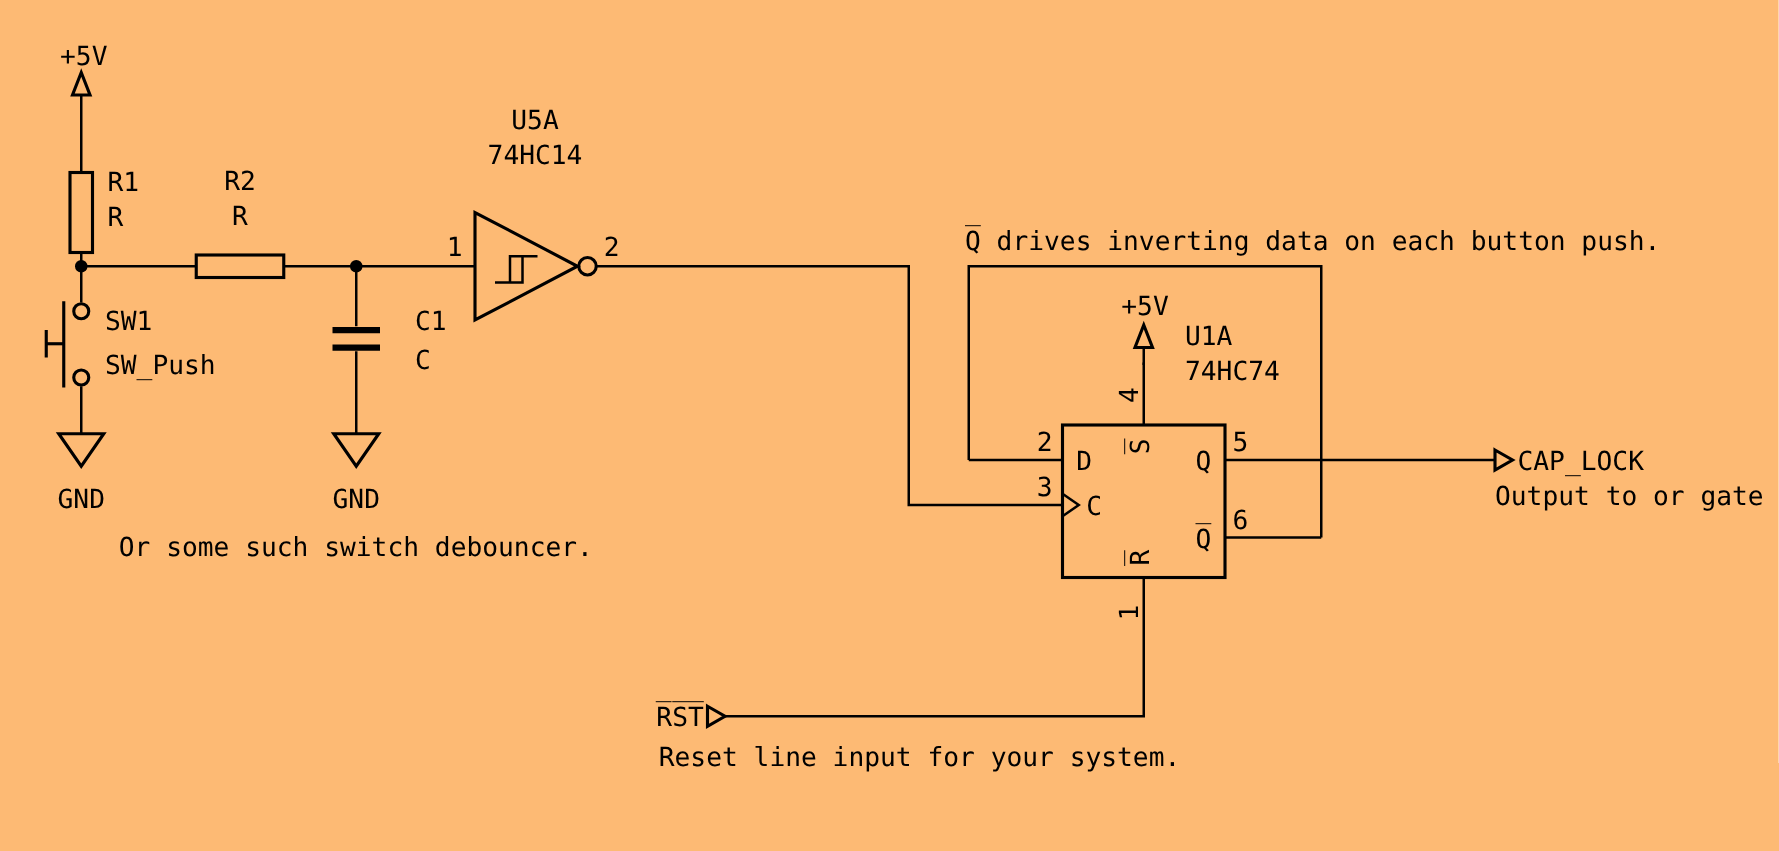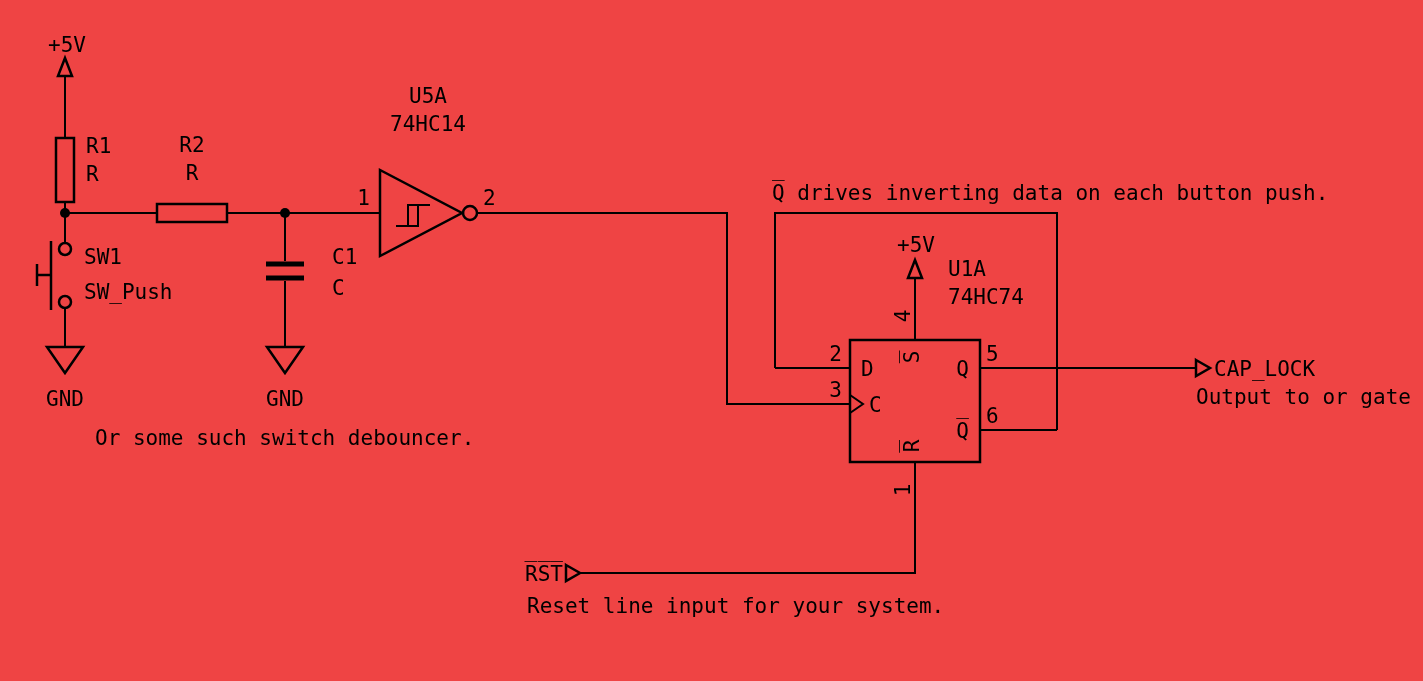--- a/index.html
+++ b/index.html
@@ -3,21 +3,21 @@
 <meta charset="utf-8">
 <style>
   html, body {
     margin: 0;
     padding: 0;
     background: #ffffff;
   }
   .canvas {
     width: 1423px;
     height: 681px;
-    background: #ef4444;
+    background: #fdba74;
     overflow: hidden;
   }
   svg { display: block; }
   text {
     font-family: "DejaVu Sans Mono", "Liberation Mono", monospace;
     font-size: 21px;
     fill: #000000;
     white-space: pre;
   }
   .wire  { stroke: #000; stroke-width: 2;   fill: none; stroke-linecap: butt; stroke-linejoin: miter; }

